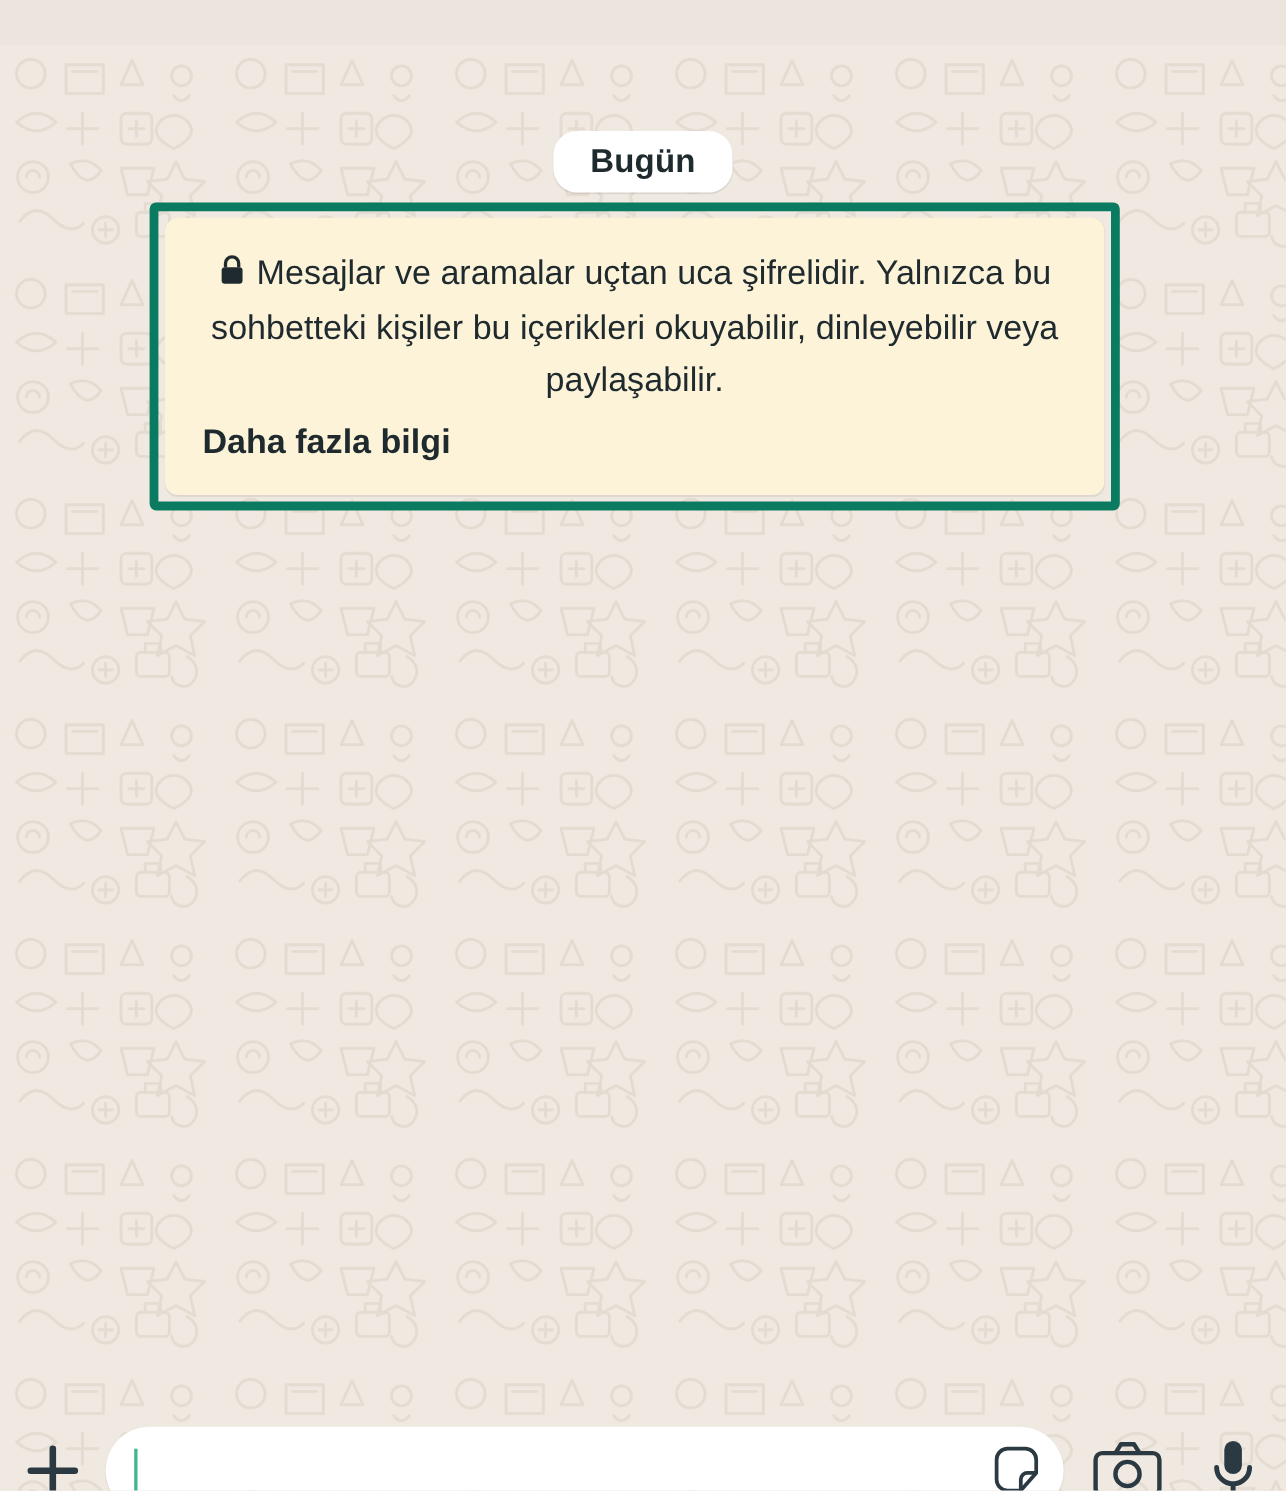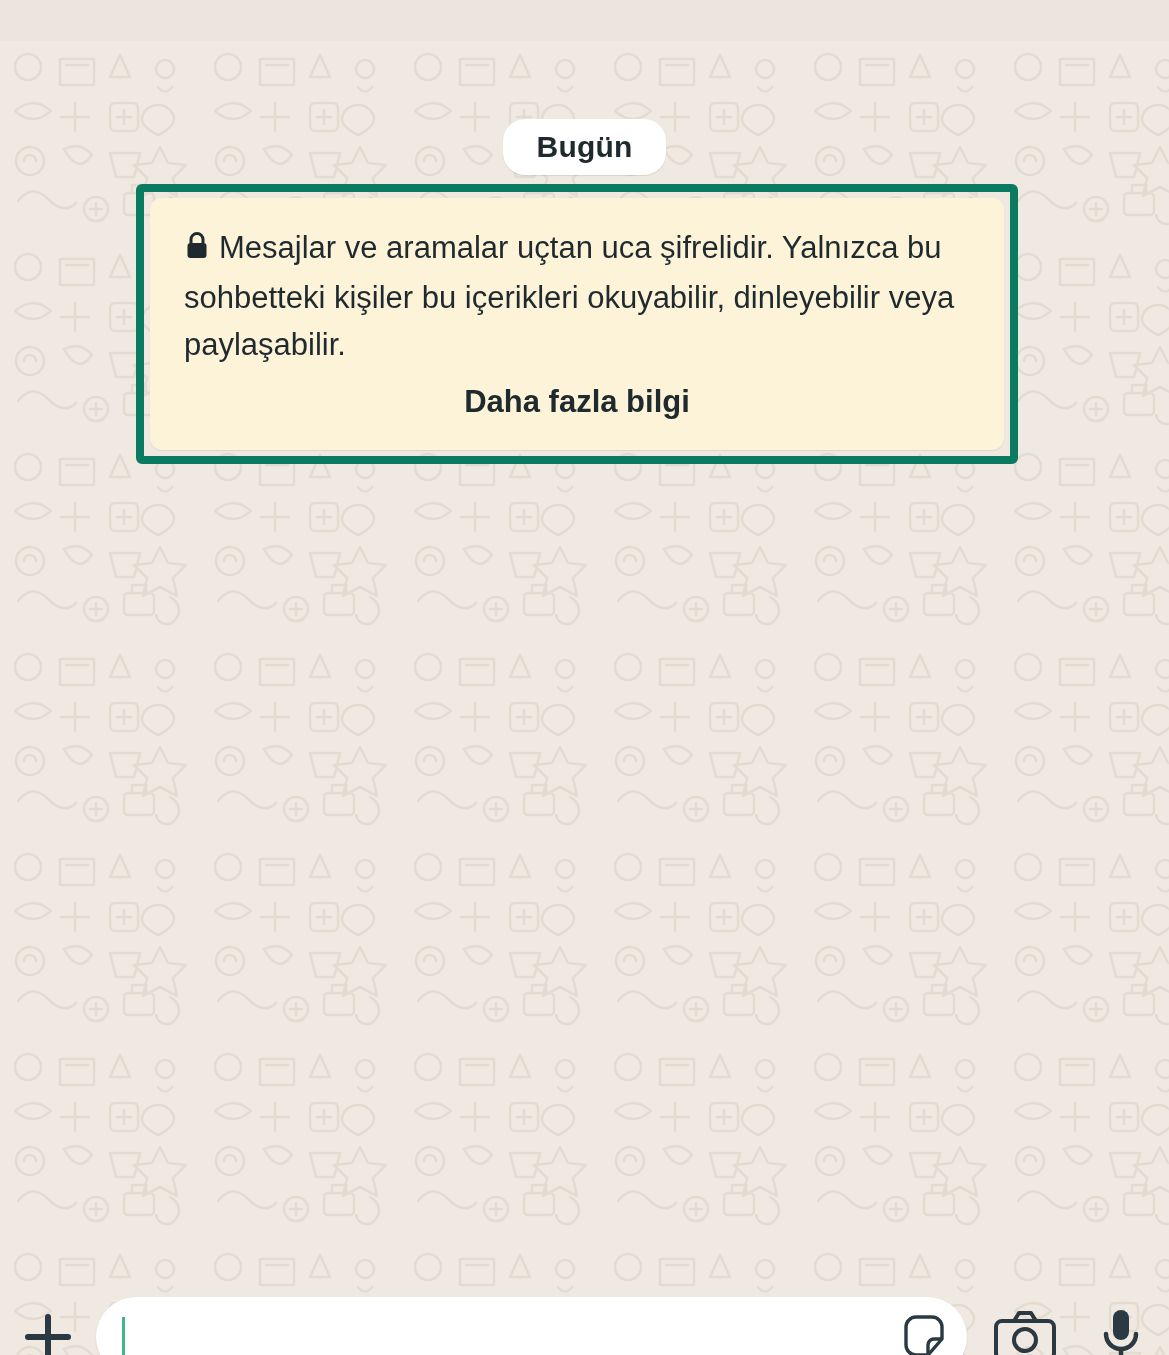--- a/index.html
+++ b/index.html
@@ -83,35 +83,35 @@
     background: #fdf3d8;
     border-radius: 12px;
     padding: 26px 34px 30px 34px;
     box-shadow: 0 1px 1px rgba(0,0,0,0.08);
     text-align: center;
   }
   .encryption-text {
     font-size: 31px;
     line-height: 1.52;
     color: #1f2a2e;
-    text-align: left;
+    text-align: center;
     margin: 0;
   }
   .lock-icon {
     display: inline-block;
     vertical-align: -3px;
     margin-right: 9px;
   }
   .more-info {
     display: block;
     margin-top: 16px;
     font-size: 31px;
     font-weight: bold;
     color: #1f2a2e;
-    text-align: center;
+    text-align: left;
     cursor: pointer;
   }
 
   
   .composer {
     position: absolute;
     left: 0;
     bottom: 0;
     width: 1169px;
     height: 118px;

